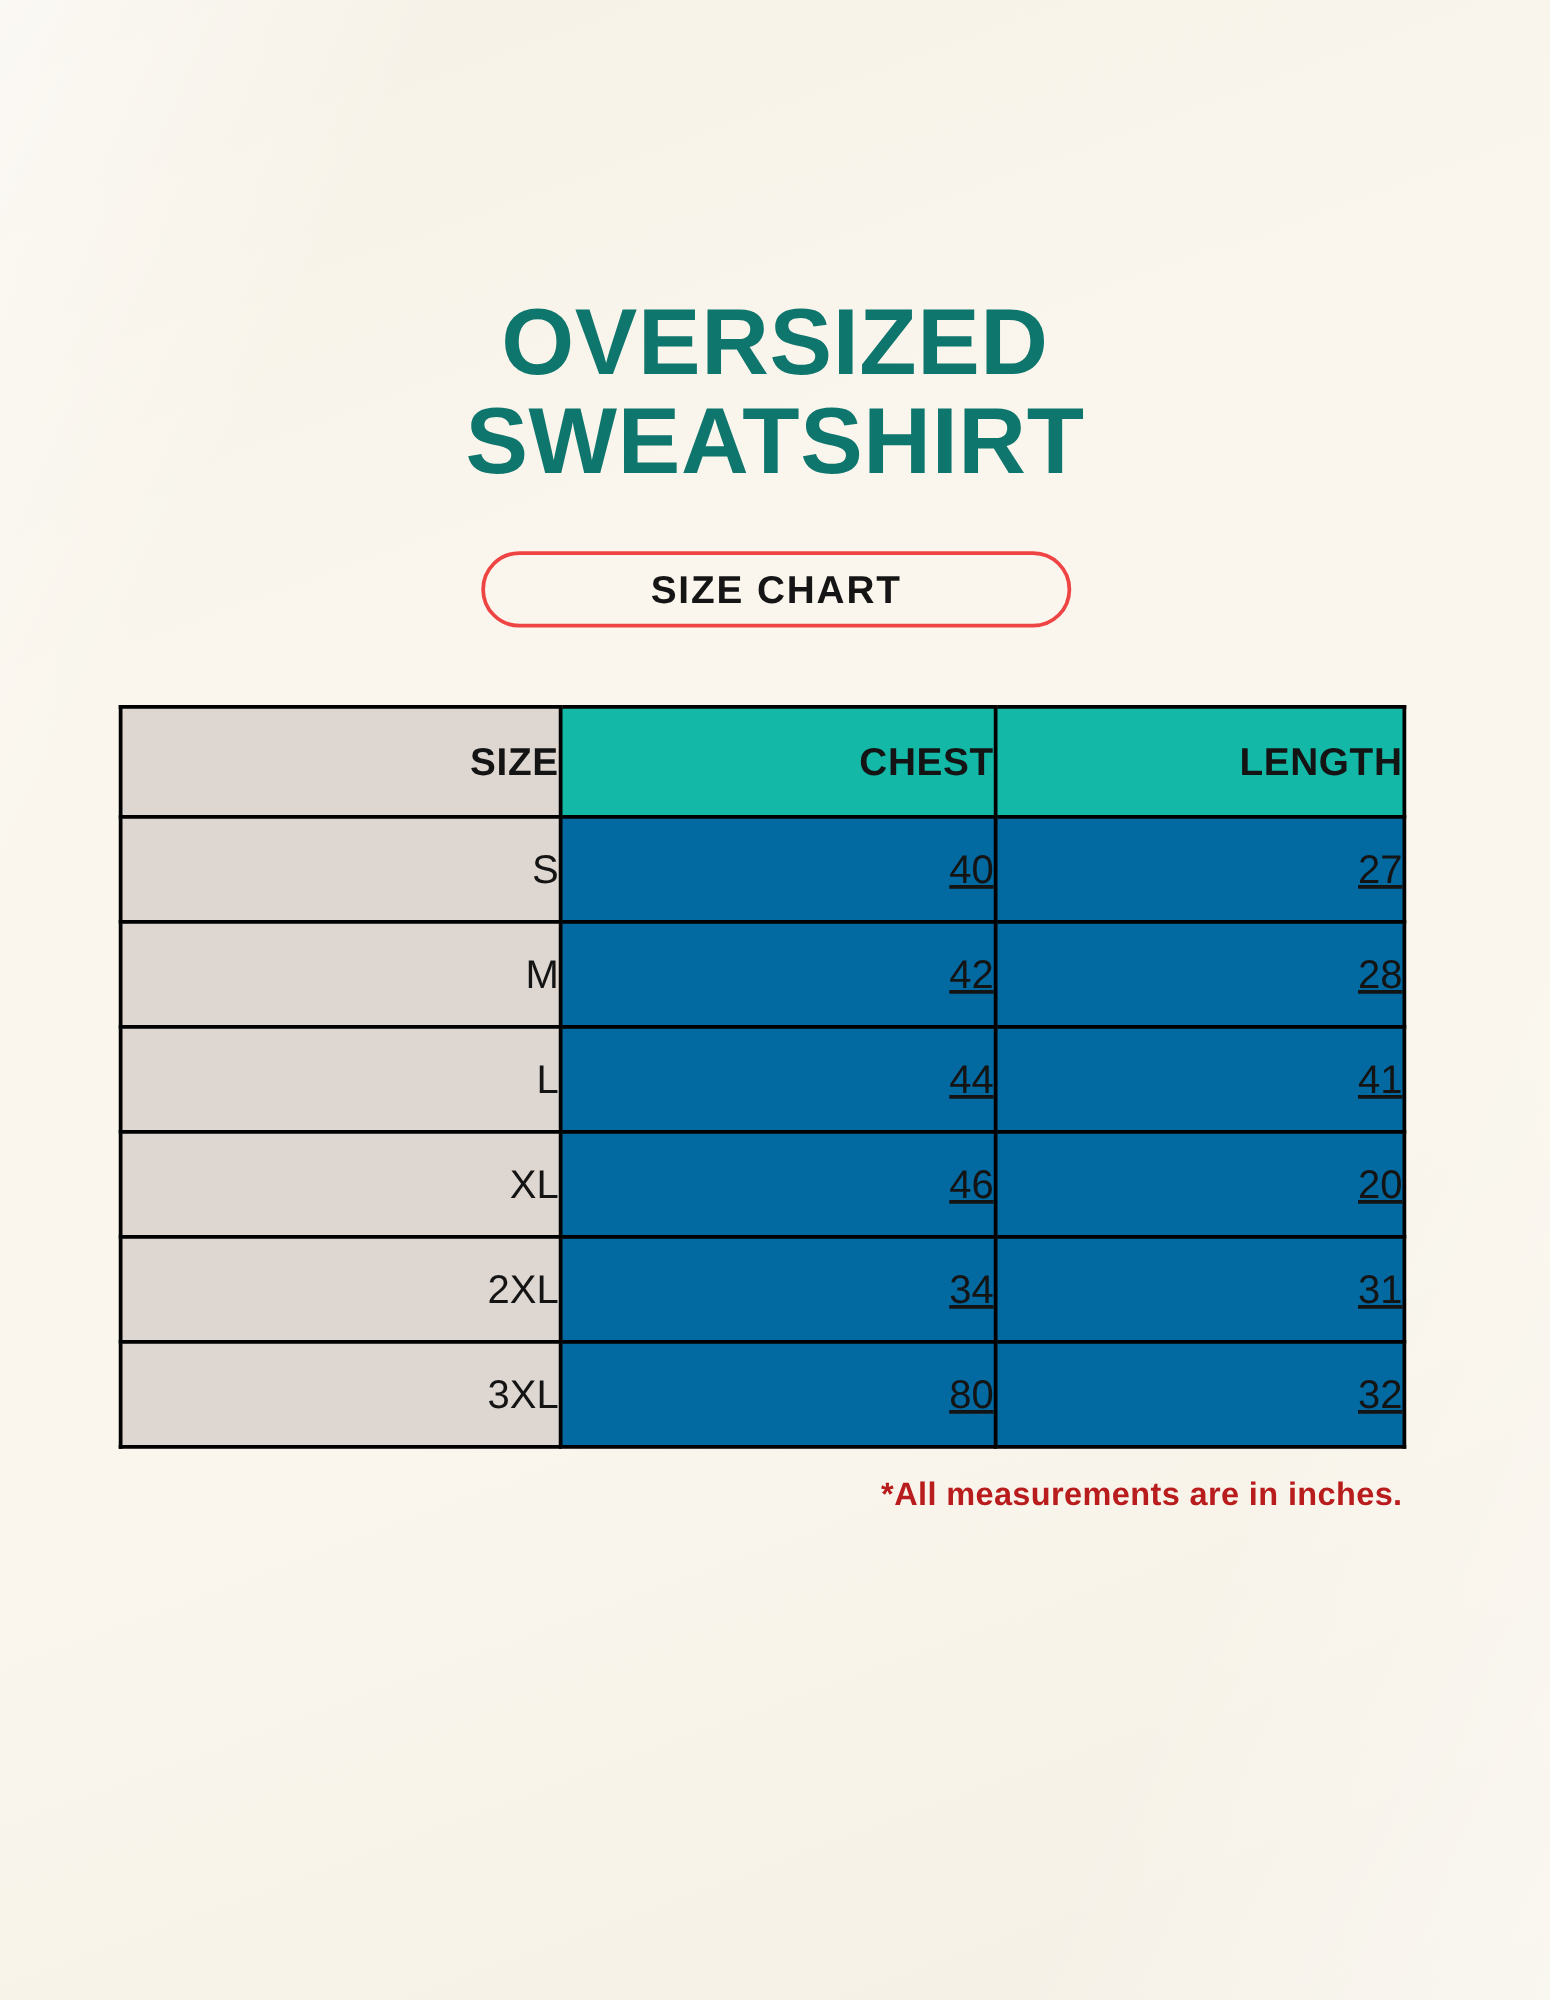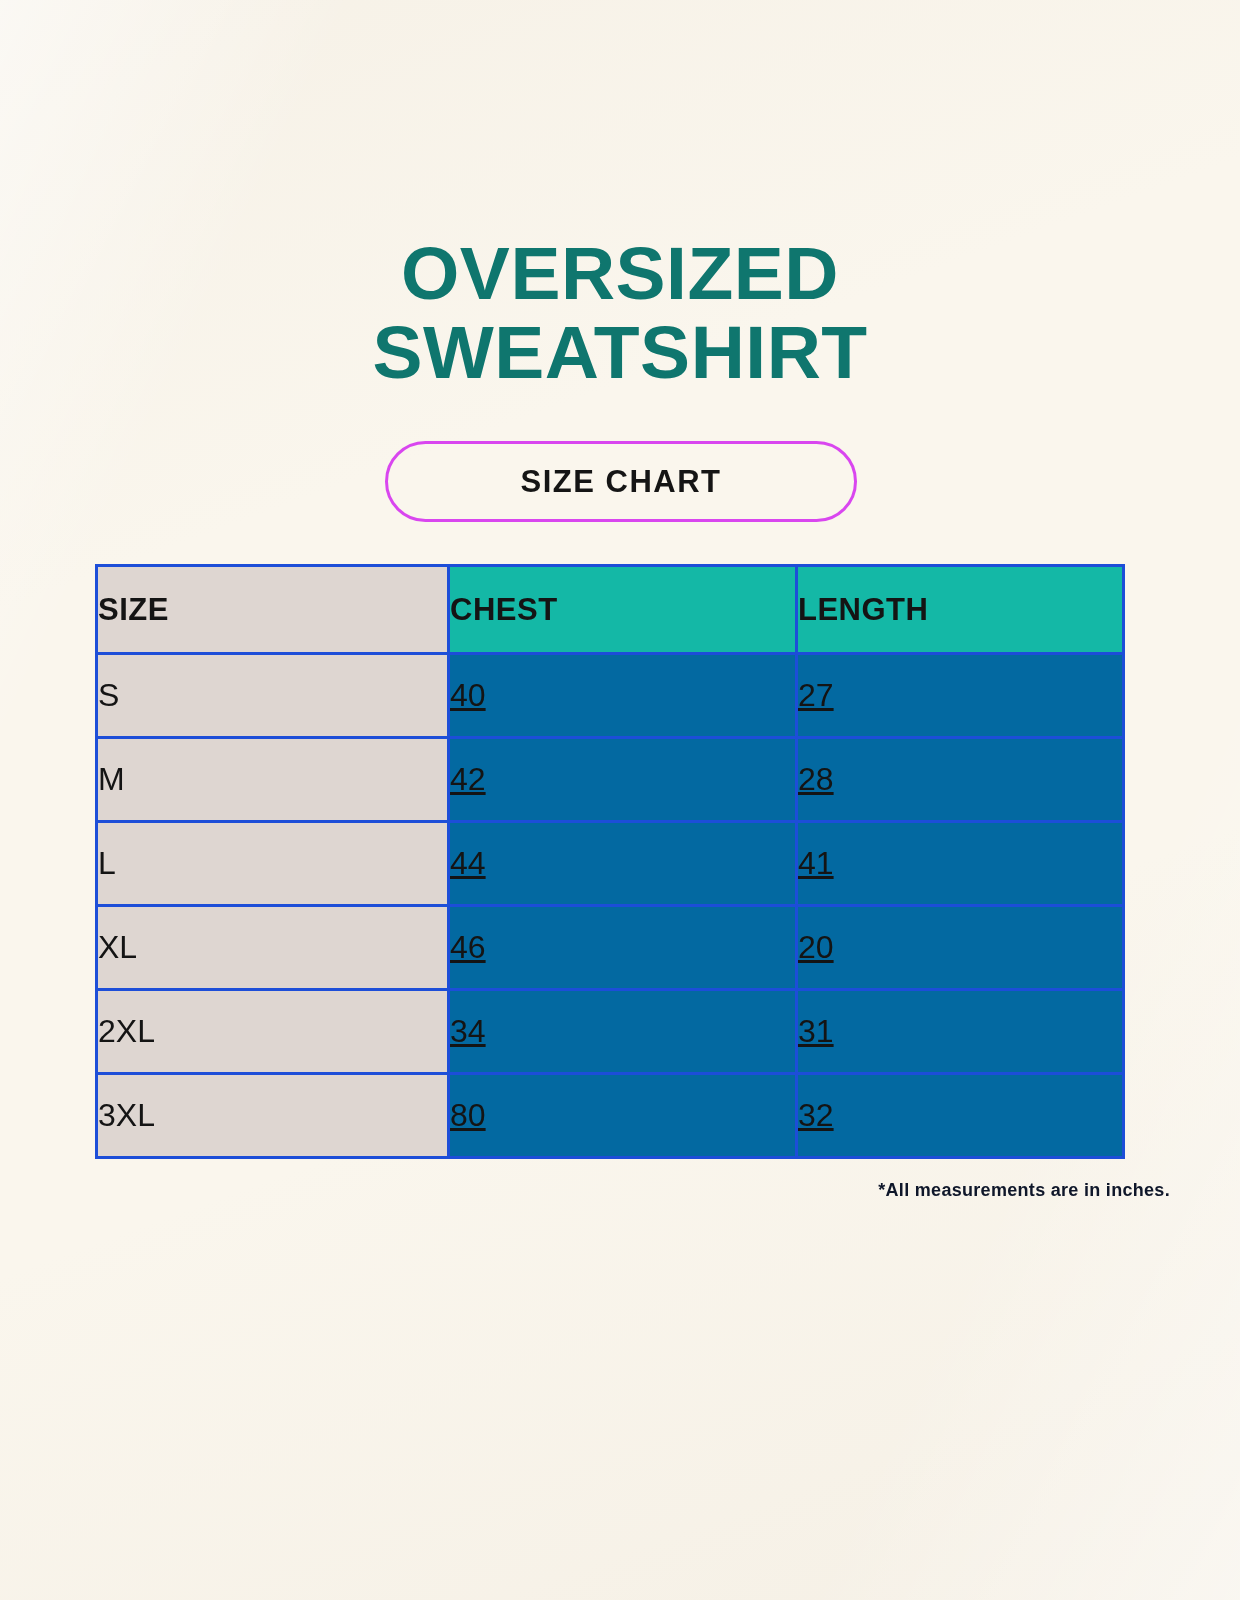--- a/index.html
+++ b/index.html
@@ -43,23 +43,23 @@
     line-height: 79px;
     letter-spacing: 0.5px;
     color: #0f766e;
   }
 
   .badge {
     position: absolute;
     top: 441px;
     left: 385px;
     width: 472px;
-    height: 81px;
+    height: 61px;
     box-sizing: border-box;
-    border: 3px solid #d946ef;
+    border: 3px solid #ef4444;
     border-radius: 46px;
     background: transparent;
     display: flex;
     align-items: center;
     justify-content: center;
     font-weight: 700;
     font-size: 31px;
     letter-spacing: 1.5px;
     color: #151515;
   }
@@ -67,22 +67,22 @@
   table.size-table {
     position: absolute;
     top: 564px;
     left: 95px;
     width: 1027px;
     border-collapse: collapse;
     table-layout: fixed;
   }
   table.size-table th,
   table.size-table td {
-    border: 3px solid #1d4ed8;
-    text-align: left;
+    border: 3px solid #000000;
+    text-align: right;
     vertical-align: middle;
     padding: 0;
     margin-left: 32px;
   }
   table.size-table th {
     height: 85px;
     font-size: 31px;
     font-weight: 700;
     letter-spacing: 0.5px;
   }
@@ -99,25 +99,24 @@
   th.h-pink  { background: #14b8a6; }
   td.c-gray  { background: #ded6d1; font-weight: 700; }
   td.c-cream { background: #0369a1; text-decoration: underline; }
 
   .footnote {
     position: absolute;
     top: 1180px;
     left: 0;
     width: 1122px;
     text-align: right;
-    font-size: 18px;
+    font-size: 26px;
     font-weight: 700;
     letter-spacing: 0.3px;
-    color: #0f172a;
-    margin-left: 48px;
+    color: #b91c1c;
   }
 </style>
 </head>
 <body>
 
 <div class="bg-overlay"></div>
 
 <div class="sheet">
 
   <div class="title">

